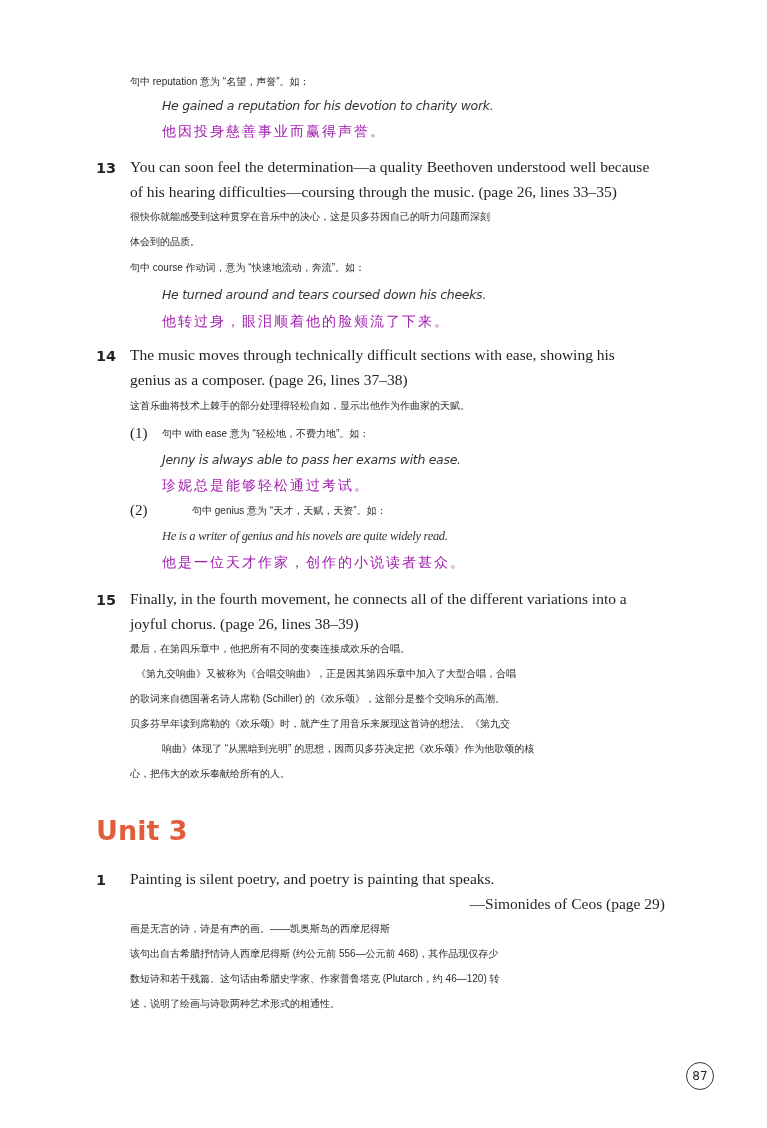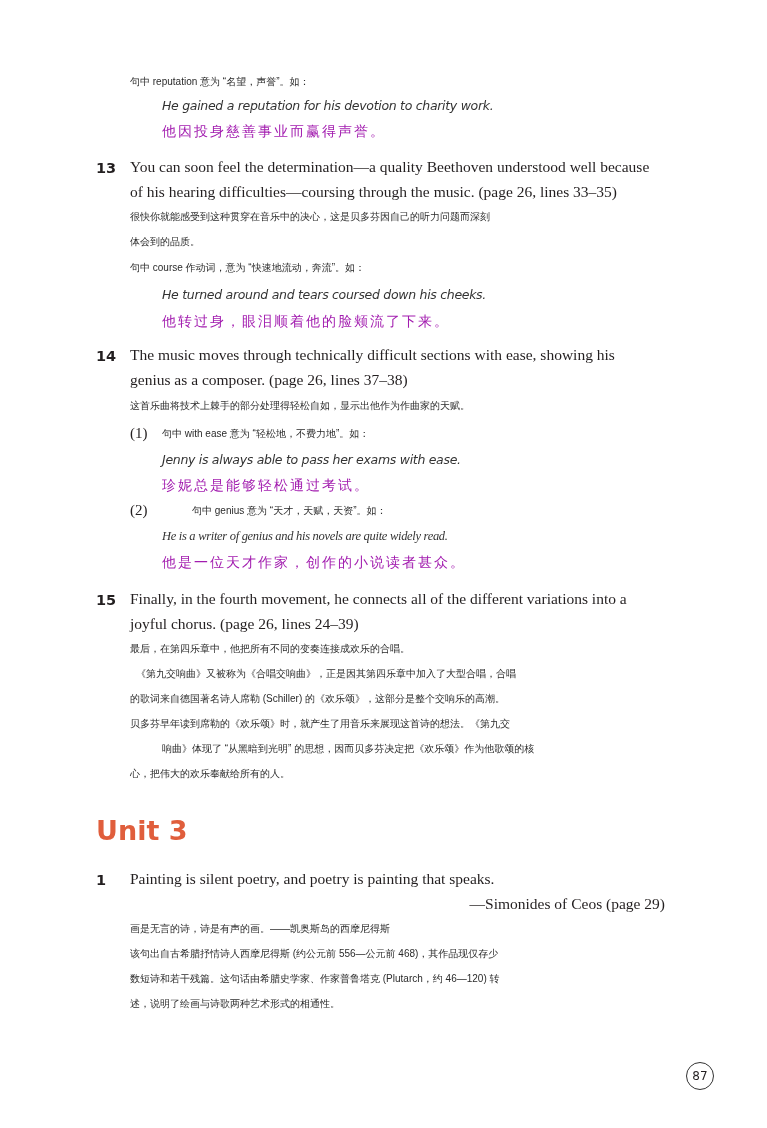--- a/index.html
+++ b/index.html
@@ -49,21 +49,21 @@
 <div class="abs ex-en" style="left:162px;top:452px;">Jenny is always able to pass her exams with ease.</div>
 <div class="abs ex-zh" style="left:162px;top:477px;">珍妮总是能够轻松通过考试。</div>
 
 <div class="abs sub" style="left:130px;top:502px;">(2)</div>
 <div class="abs zh" style="left:168px;top:504px;margin-left:24px;">句中 genius 意为 “天才，天赋，天资”。如：</div>
 <div class="abs ex-en" style="left:162px;top:529px;font-family:Liberation Serif, serif;">He is a writer of genius and his novels are quite widely read.</div>
 <div class="abs ex-zh" style="left:162px;top:554px;">他是一位天才作家，创作的小说读者甚众。</div>
 
 <div class="abs num" style="left:96px;top:592px;">15</div>
 <div class="abs en" style="left:130px;top:590px;">Finally, in the fourth movement, he connects all of the different variations into a</div>
-<div class="abs en" style="left:130px;top:615px;">joyful chorus. (page 26, lines 24–39)</div>
+<div class="abs en" style="left:130px;top:615px;">joyful chorus. (page 26, lines 38–39)</div>
 <div class="abs zh" style="left:130px;top:642px;">最后，在第四乐章中，他把所有不同的变奏连接成欢乐的合唱。</div>
 <div class="abs zh" style="left:130px;top:667px;margin-left:6px;">《第九交响曲》又被称为《合唱交响曲》，正是因其第四乐章中加入了大型合唱，合唱</div>
 <div class="abs zh" style="left:130px;top:692px;">的歌词来自德国著名诗人席勒 (Schiller) 的《欢乐颂》，这部分是整个交响乐的高潮。</div>
 <div class="abs zh" style="left:130px;top:717px;">贝多芬早年读到席勒的《欢乐颂》时，就产生了用音乐来展现这首诗的想法。《第九交</div>
 <div class="abs zh" style="left:130px;top:742px;margin-left:32px;">响曲》体现了 “从黑暗到光明” 的思想，因而贝多芬决定把《欢乐颂》作为他歌颂的核</div>
 <div class="abs zh" style="left:130px;top:767px;">心，把伟大的欢乐奉献给所有的人。</div>
 
 <div class="abs unit-heading" style="left:96px;top:815px;">Unit 3</div>
 
 <div class="abs num" style="left:96px;top:872px;">1</div>

